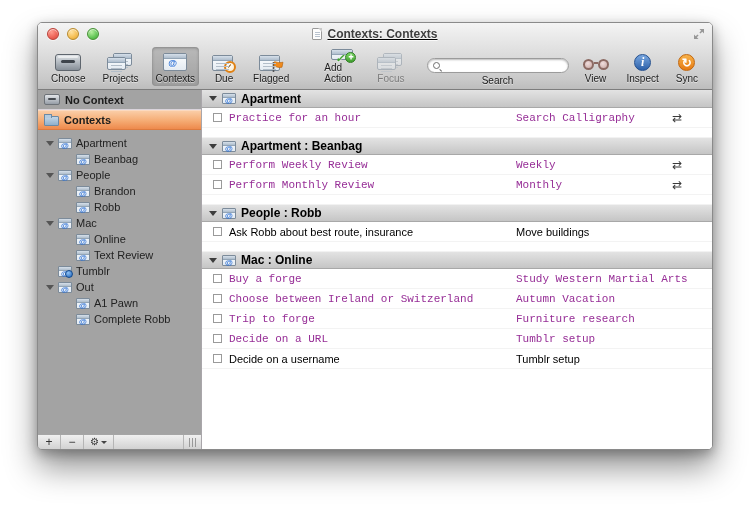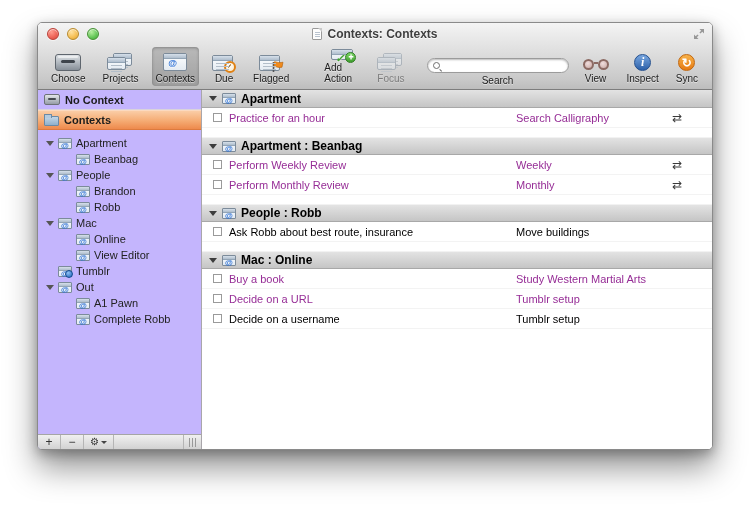--- a/index.html
+++ b/index.html
@@ -15,21 +15,21 @@
     border-radius:5px; background:#fff;
     border:1px solid #8a8a8a;
     box-shadow:0 18px 32px rgba(0,0,0,.42), 0 4px 12px rgba(0,0,0,.28);
     display:flex; flex-direction:column; overflow:hidden;
   }
   
   .header {
     background:linear-gradient(#f4f4f4 0%, #dedede 45%, #c9c9c9 85%, #bdbdbd 100%);
     border-bottom:1px solid #7d7d7d; flex:none;
   }
-  .titlebar { height:22px; position:relative; display:flex; align-items:center; justify-content:center; }
+  .titlebar { height:22px; position:relative; display:flex; align-items:center; justify-content:center;text-decoration:underline; }
   .traffic { position:absolute; left:9px; top:5px; display:flex; gap:8px; }
   .tl { width:12px; height:12px; border-radius:50%; box-shadow:inset 0 1px 1px rgba(255,255,255,.7), 0 1px 1px rgba(255,255,255,.6); }
   .tl.close { background:radial-gradient(circle at 35% 30%, #ff9a8d, #ec6054 60%, #d3473c); border:1px solid #b93f36; }
   .tl.min   { background:radial-gradient(circle at 35% 30%, #ffe2a0, #f5bd4f 60%, #d99e2f); border:1px solid #b78a2d; }
   .tl.zoom  { background:radial-gradient(circle at 35% 30%, #b6ef9f, #61c555 60%, #45a434); border:1px solid #459133; }
   .title { display:flex; align-items:center; gap:5px; font-size:12px; font-weight:bold; color:#3f3f3f; text-shadow:0 1px 0 rgba(255,255,255,.8); }
   .doc-ic { width:10px; height:12px; background:#fdfdfd; border:1px solid #9a9a9a; border-radius:1px; position:relative; }
   .doc-ic::before { content:""; position:absolute; right:-1px; top:-1px; border-style:solid; border-width:0 4px 4px 0; border-color:transparent #c9c9c9 transparent transparent; }
   .doc-ic::after { content:""; position:absolute; left:2px; top:3px; width:5px; height:5px;
      background:repeating-linear-gradient(#b9c3cf 0 1px, transparent 1px 2px); }
@@ -77,21 +77,21 @@
       border:2px solid #8c6a63; background:radial-gradient(circle at 40% 35%, #f0dddd, #c8a9a4); }
   .glasses i.l { left:1px; } .glasses i.r { right:1px; }
   .glasses b { position:absolute; left:12px; top:4px; width:4px; height:2px; background:#8c6a63; }
   .round-ic { width:17px; height:17px; border-radius:50%; display:flex; align-items:center; justify-content:center; color:#fff; }
   .round-ic.inspect { background:linear-gradient(#79a7e0,#2b5fa8); border:1px solid #24508f;
       font-family:"Liberation Serif", serif; font-style:italic; font-weight:bold; font-size:12px; text-shadow:none; }
   .round-ic.sync { background:linear-gradient(#f7b24a,#e67a12); border:1px solid #c2670e; font-size:12px; font-weight:bold; text-shadow:none; }
 
   
   .content { flex:1; display:flex; min-height:0; }
-  .sidebar { width:164px; flex:none; background:#c4b5fd; border-right:1px solid #a9a6aa; display:flex; flex-direction:column; font-size:11px; color:#1c1c1c; }
+  .sidebar { width:164px; flex:none; background:#a3a3a3; border-right:1px solid #a9a6aa; display:flex; flex-direction:column; font-size:11px; color:#1c1c1c; }
   .side-row { height:20px; flex:none; display:flex; align-items:center; gap:5px; padding-left:6px; font-weight:bold; }
   .side-row.no-context { border-bottom:1px solid #d9d3db; }
   .side-row.selected { background:linear-gradient(#facda6 0%, #f5ab73 55%, #ee8a4d 100%);
       border-top:1px solid #fbd9bf; border-bottom:1px solid #dd7a3e; }
   .tree-row { height:16px; flex:none; display:flex; align-items:center; gap:4px; padding-left:8px; color:#222; }
   .tree-row.child { padding-left:38px; }
   .tree-row.no-tri { padding-left:20px; }
   .tri { width:0; height:0; border-left:4px solid transparent; border-right:4px solid transparent; border-top:5px solid #555; flex:none; }
 
   .ctx-ic { width:14px; height:11px; position:relative; flex:none; background:linear-gradient(#fdfeff,#e2eaf2);
@@ -120,21 +120,21 @@
   .main { flex:1; background:#fff; overflow:hidden; font-size:11px; }
   .group { margin-bottom:9px; }
   .group-header { height:18px; display:flex; align-items:center; gap:5px; padding-left:7px;
       background:linear-gradient(#e3e3e3,#c5c5c5); border-top:1px solid #f2f2f2; border-bottom:1px solid #a8a8a8;
       font-size:12px; font-weight:bold; color:#000; }
   .group:first-child .group-header { border-top:none; }
   .group-header .tri { border-top-color:#3d3d3d; }
   .task-row { height:20px; display:flex; align-items:center; padding-left:11px; position:relative; border-bottom:1px solid #f3f3f3; }
   .checkbox { width:9px; height:9px; border:1px solid #9a9a9a; background:#fff; margin-right:7px; flex:none; }
   .task-project { position:absolute; left:314px; }
-  .task-row.purple .task-title, .task-row.purple .task-project { color:#962d96; }
+  .task-row.purple .task-title, .task-row.purple .task-project { color:#962d96;font-family:Liberation Mono, monospace; }
   .repeat { position:absolute; right:30px; font-size:12px; color:#3a3a3a; }
 </style>
 </head>
 <body>
 
 <div class="window">
 
   <div class="header">
     <div class="titlebar">
       <div class="traffic">
@@ -301,21 +301,21 @@
       <div class="tree-row child">
         <span class="ctx-ic">
             <i class="at">@</i>
           </span>
         <span>Online</span>
       </div>
       <div class="tree-row child">
         <span class="ctx-ic">
             <i class="at">@</i>
           </span>
-        <span>View Editor</span>
+        <span>Text Review</span>
       </div>
 
       <div class="tree-row no-tri">
         <span class="ctx-ic">
             <i class="at">@</i>
             <u class="clock"></u>
           </span>
         <span>Tumblr</span>
       </div>
 
@@ -412,22 +412,32 @@
       <div class="group">
         <div class="group-header">
           <span class="tri"></span>
           <span class="ctx-ic">
               <i class="at">@</i>
             </span>
           <span>Mac : Online</span>
         </div>
         <div class="task-row purple">
           <span class="checkbox"></span>
-          <span class="task-title">Buy a book</span>
+          <span class="task-title">Buy a forge</span>
           <span class="task-project">Study Western Martial Arts</span>
+        </div>
+        <div class="task-row purple">
+          <span class="checkbox"></span>
+          <span class="task-title">Choose between Ireland or Switzerland</span>
+          <span class="task-project">Autumn Vacation</span>
+        </div>
+        <div class="task-row purple">
+          <span class="checkbox"></span>
+          <span class="task-title">Trip to forge</span>
+          <span class="task-project">Furniture research</span>
         </div>
         <div class="task-row purple">
           <span class="checkbox"></span>
           <span class="task-title">Decide on a URL</span>
           <span class="task-project">Tumblr setup</span>
         </div>
         <div class="task-row">
           <span class="checkbox"></span>
           <span class="task-title">Decide on a username</span>
           <span class="task-project">Tumblr setup</span>

